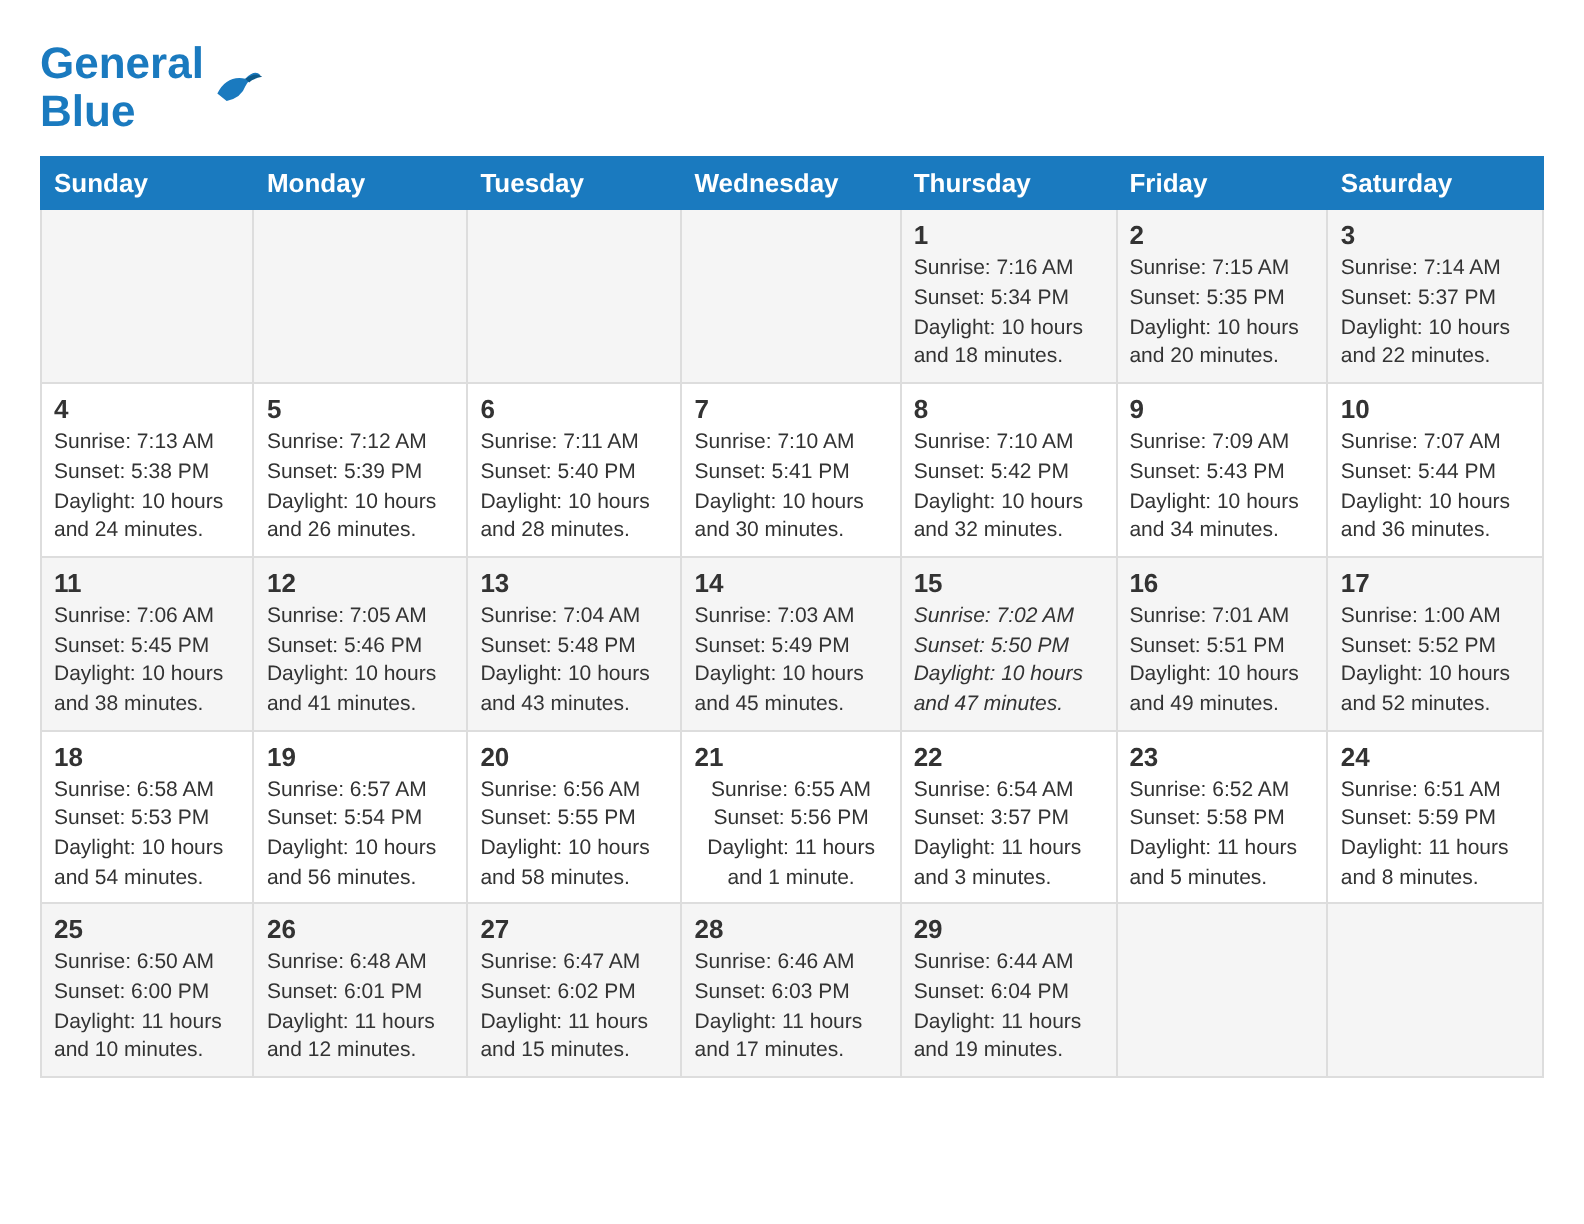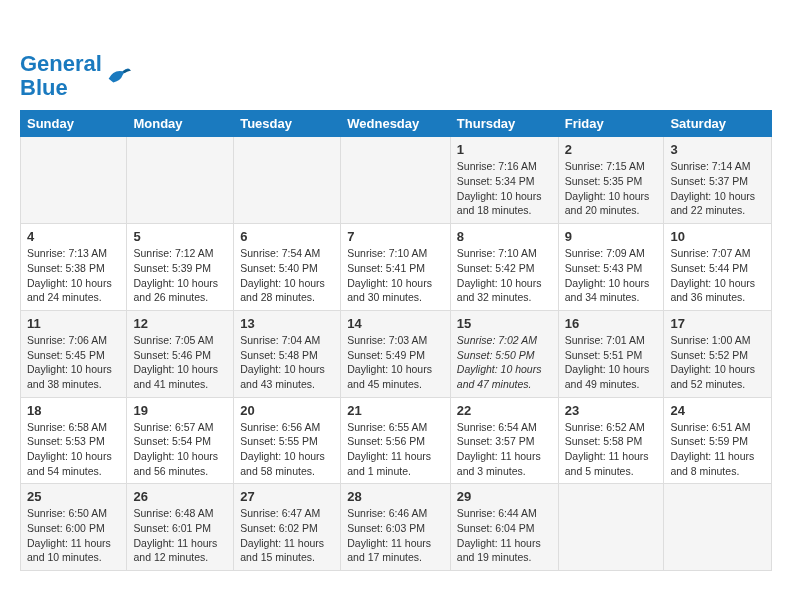--- a/index.html
+++ b/index.html
@@ -8,21 +8,20 @@
       background: #fff;
       width: 792px;
       min-height: 612px;
       padding: 20px;
     }
     .header {
       display: flex;
       justify-content: space-between;
       align-items: center;
       margin-bottom: 10px;
-      margin-top: 32px;
     }
     .logo {
       display: flex;
       align-items: center;
     }
     .logo-text {
       font-size: 22px;
       font-weight: bold;
       color: #333;
       line-height: 1.1;
@@ -161,21 +160,21 @@
         </td>
         <td>
           <span class="day-num">5</span>
           <div class="day-info" style="white-space: pre-line;">Sunrise: 7:12 AM
 Sunset: 5:39 PM
 Daylight: 10 hours
 and 26 minutes.</div>
         </td>
         <td>
           <span class="day-num">6</span>
-          <div class="day-info" style="white-space: pre-line;">Sunrise: 7:54 AM
+          <div class="day-info" style="white-space: pre-line;">Sunrise: 7:11 AM
 Sunset: 5:40 PM
 Daylight: 10 hours
 and 28 minutes.</div>
         </td>
         <td>
           <span class="day-num">7</span>
           <div class="day-info" style="white-space: pre-line;">Sunrise: 7:10 AM
 Sunset: 5:41 PM
 Daylight: 10 hours
 and 30 minutes.</div>
@@ -270,21 +269,21 @@
         </td>
         <td>
           <span class="day-num">20</span>
           <div class="day-info" style="white-space: pre-line;">Sunrise: 6:56 AM
 Sunset: 5:55 PM
 Daylight: 10 hours
 and 58 minutes.</div>
         </td>
         <td>
           <span class="day-num">21</span>
-          <div class="day-info" style="white-space: pre-line;">Sunrise: 6:55 AM
+          <div class="day-info" style="white-space: pre-line; text-align: center;">Sunrise: 6:55 AM
 Sunset: 5:56 PM
 Daylight: 11 hours
 and 1 minute.</div>
         </td>
         <td>
           <span class="day-num">22</span>
           <div class="day-info" style="white-space: pre-line;">Sunrise: 6:54 AM
 Sunset: 3:57 PM
 Daylight: 11 hours
 and 3 minutes.</div>

